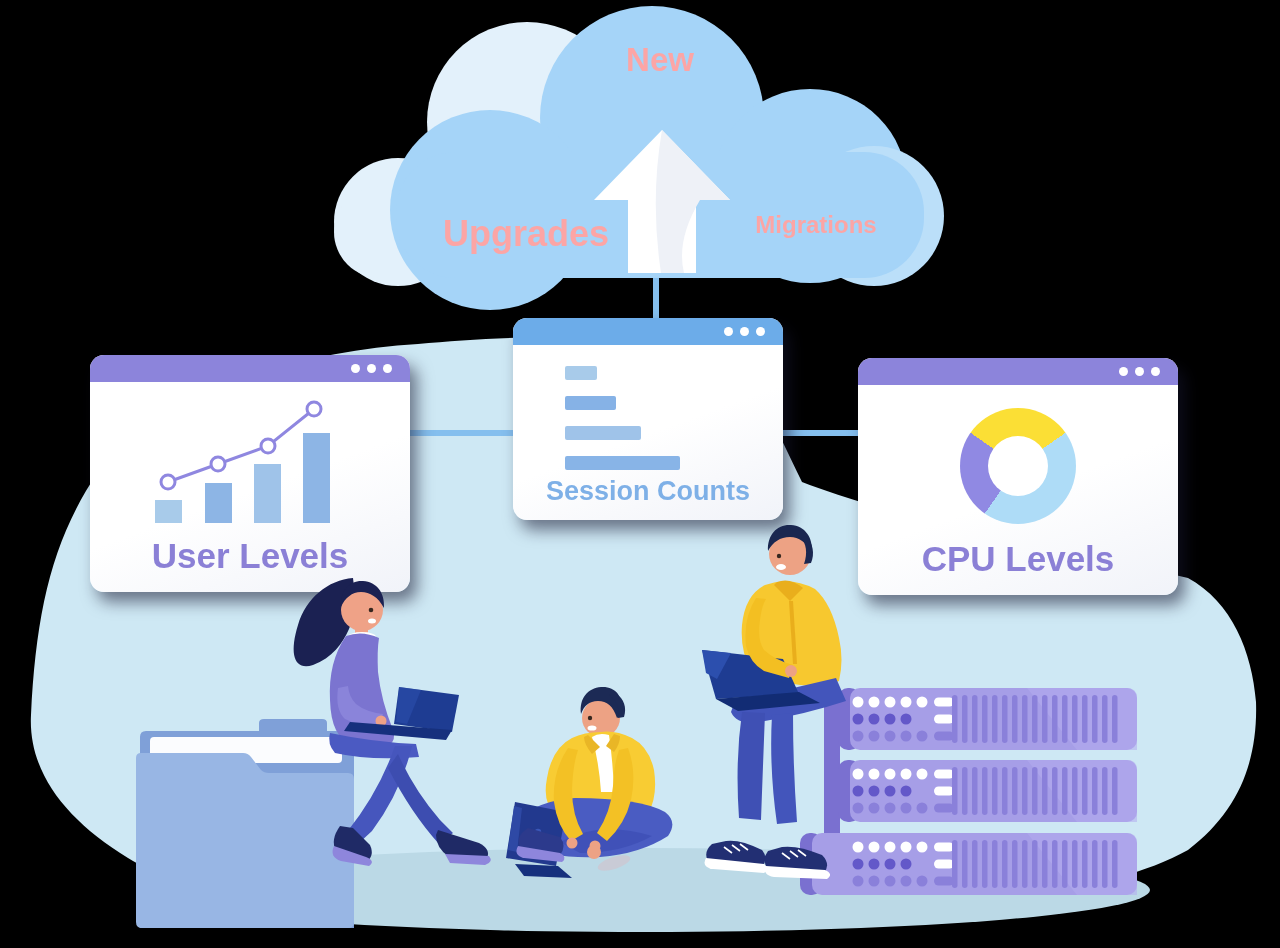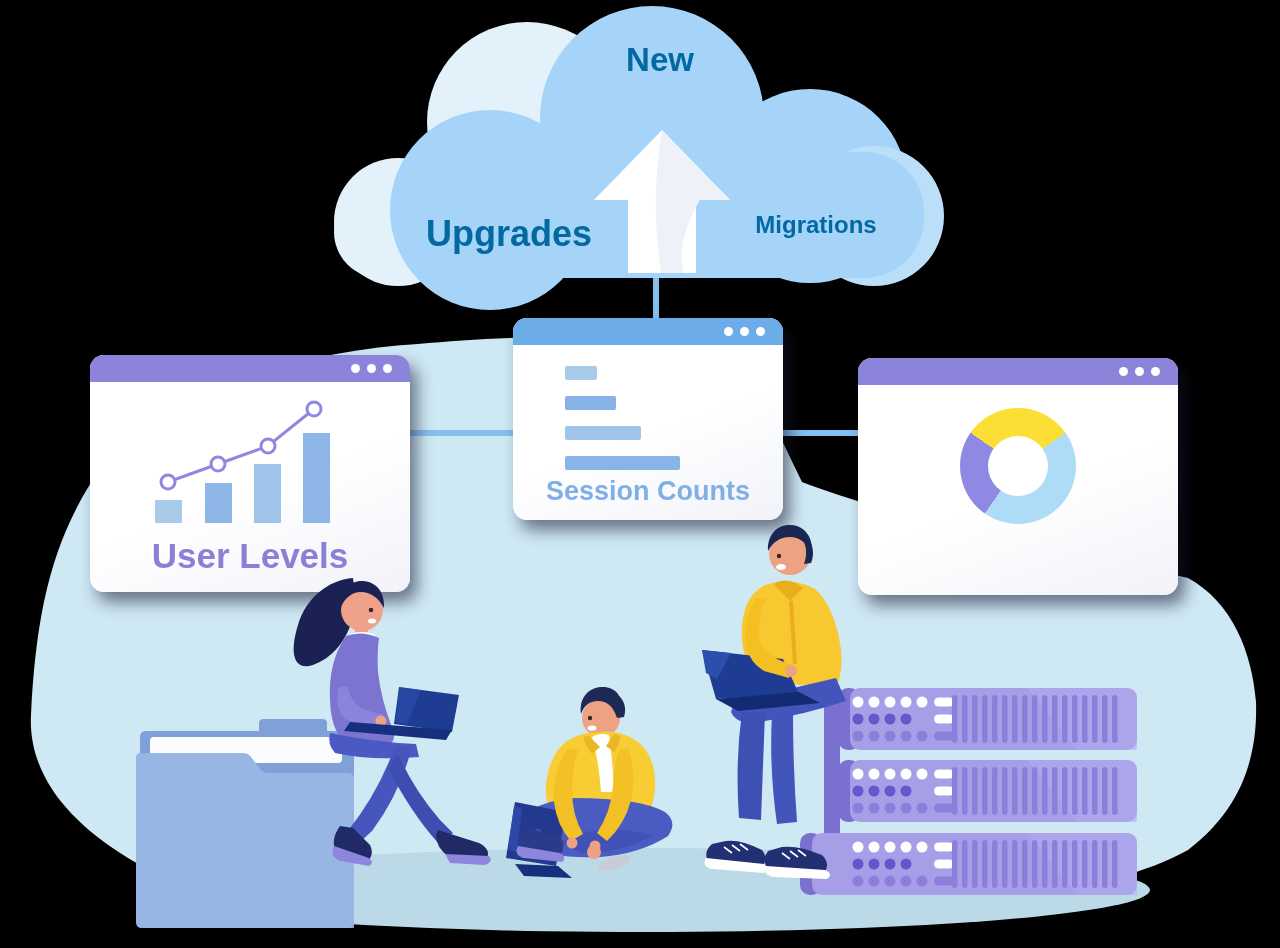--- a/index.html
+++ b/index.html
@@ -1,22 +1,22 @@
 <!DOCTYPE html>
 <html><head>
 <meta charset="utf-8">
 <style>
   html,body{margin:0;padding:0;background:#000;}
   .stage{position:relative;width:1280px;height:948px;background:#000;overflow:hidden;
          font-family:"Liberation Sans",sans-serif;}
   .layer{position:absolute;left:0;top:0;width:1280px;height:948px;pointer-events:none;}
   .back{z-index:1}.front{z-index:5}
-  .cloud-text{position:absolute;z-index:3;color:#0369a1;font-weight:bold;text-align:center;line-height:1.25;}
+  .cloud-text{position:absolute;z-index:3;color:#fca5a5;font-weight:bold;text-align:center;line-height:1.25;}
   .ct-main{left:430px;top:38px;width:460px;font-size:33px;line-height:43px;}
-  .ct-up{left:409px;top:211px;width:200px;font-size:36px;}
+  .ct-up{left:409px;top:211px;width:200px;font-size:36px;text-align:right;}
   .ct-mig{left:716px;top:210px;width:200px;font-size:24px;}
   .window{position:absolute;z-index:2;border-radius:14px;
           background:linear-gradient(160deg,#FFFFFF 55%,#F1F3F9 100%);
           box-shadow:7px 10px 16px rgba(22,22,48,.55);}
   .titlebar{position:absolute;left:0;top:0;right:0;height:27px;border-radius:14px 14px 0 0;}
   .tb-purple{background:#8C84DB}.tb-blue{background:#6CACE9}
   .dots{position:absolute;right:18px;top:9px;display:flex;gap:7px;}
   .dots i{width:9px;height:9px;border-radius:50%;background:#fff;display:block;}
   .win-title{position:absolute;left:0;right:0;text-align:center;font-weight:bold;}
   .wt-user{bottom:16px;font-size:35px;color:#8B80D6;}
@@ -245,20 +245,21 @@
     <div class="titlebar tb-purple">
       <span class="dots">
           <i></i>
           <i></i>
           <i></i>
         </span>
     </div>
     <div id="donut" style="background: conic-gradient(from -55deg, rgb(251, 223, 53) 0deg, rgb(251, 223, 53) 110deg, rgb(174, 220, 247) 110deg, rgb(174, 220, 247) 270deg, rgb(144, 137, 227) 270deg, rgb(144, 137, 227) 360deg);">
         <span class="hole"></span>
       </div>
+    <div class="win-title wt-cpu">CPU Levels</div>
   </div>
 
   <svg class="layer front" viewBox="0 0 1280 948">
 
     <g>
       <path fill="#1B2152" d="M353,578 C328,580 306,598 298,625 C289,654 294,671 313,665 C332,658 343,643 349,629 C354,618 356,598 353,578 Z"></path>
       <circle cx="362" cy="610" r="21" fill="#EFA287"></circle>
       <path fill="#1B2152" d="M341,607 C340,589 351,580 363,581 C377,582 385,593 384,608 C378,597 370,592 361,592 C352,592 345,598 341,607 Z"></path>
       <circle cx="371" cy="610" r="2.3" fill="#37271F"></circle>
       <ellipse cx="372" cy="621" rx="4" ry="2.5" fill="#FFFFFF"></ellipse>

